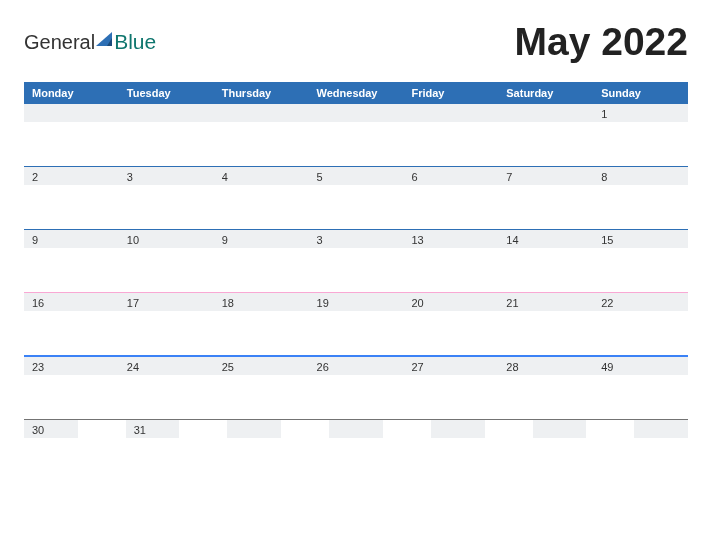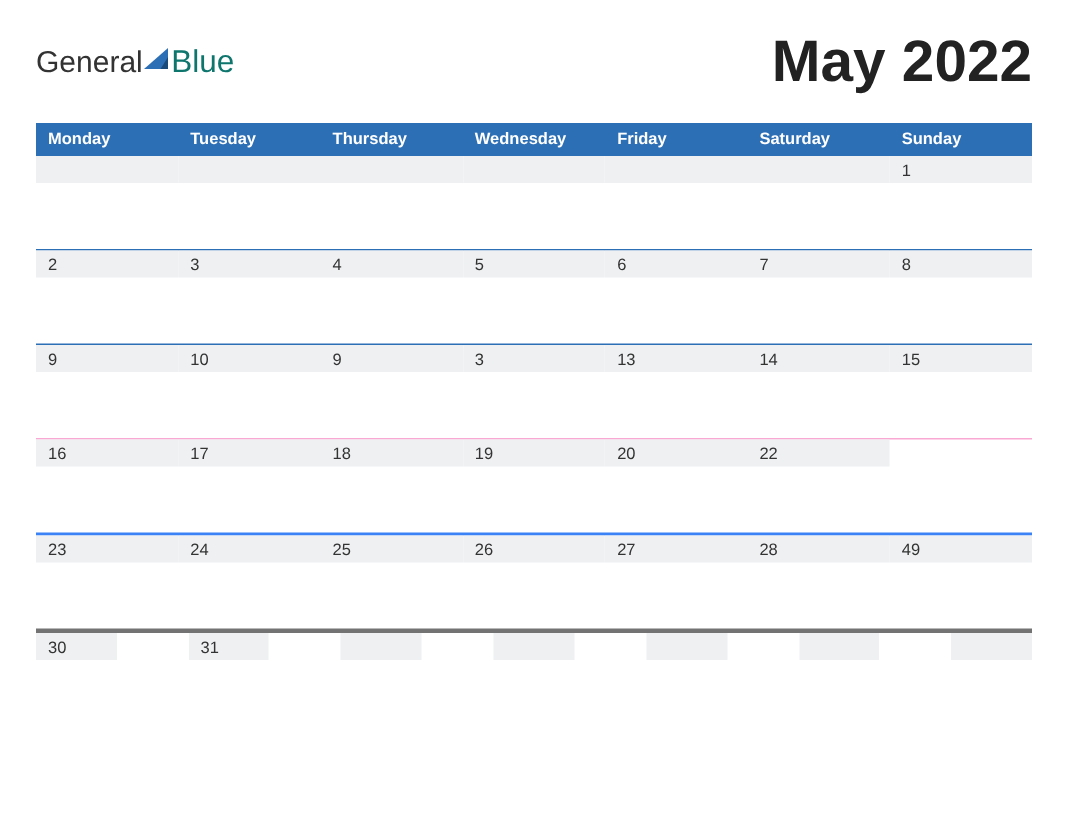--- a/index.html
+++ b/index.html
@@ -148,40 +148,41 @@
       <div class="day-space"></div>
     </div>
 
     <div class="week-row">
       <div class="week" style="border-top:1px solid #f9a8d4;">
         <div class="day-cell">16</div>
         <div class="day-cell">17</div>
         <div class="day-cell">18</div>
         <div class="day-cell">19</div>
         <div class="day-cell">20</div>
+        <div class="day-cell">21</div>
         <div class="day-cell">22</div>
       </div>
       <div class="day-space"></div>
     </div>
 
     <div class="week-row">
       <div class="week" style="border-top:2px solid #3b82f6;">
         <div class="day-cell">23</div>
         <div class="day-cell">24</div>
         <div class="day-cell">25</div>
         <div class="day-cell">26</div>
         <div class="day-cell">27</div>
         <div class="day-cell">28</div>
         <div class="day-cell">49</div>
       </div>
       <div class="day-space"></div>
     </div>
 
     <div class="week-row">
-      <div class="week" style="border-top:3px solid #737373;gap:48px;">
+      <div class="week" style="border-top:1px solid #737373;gap:48px;">
         <div class="day-cell">30</div>
         <div class="day-cell">31</div>
         <div class="day-cell"></div>
         <div class="day-cell"></div>
         <div class="day-cell"></div>
         <div class="day-cell"></div>
         <div class="day-cell"></div>
       </div>
       <div class="day-space"></div>
     </div>

